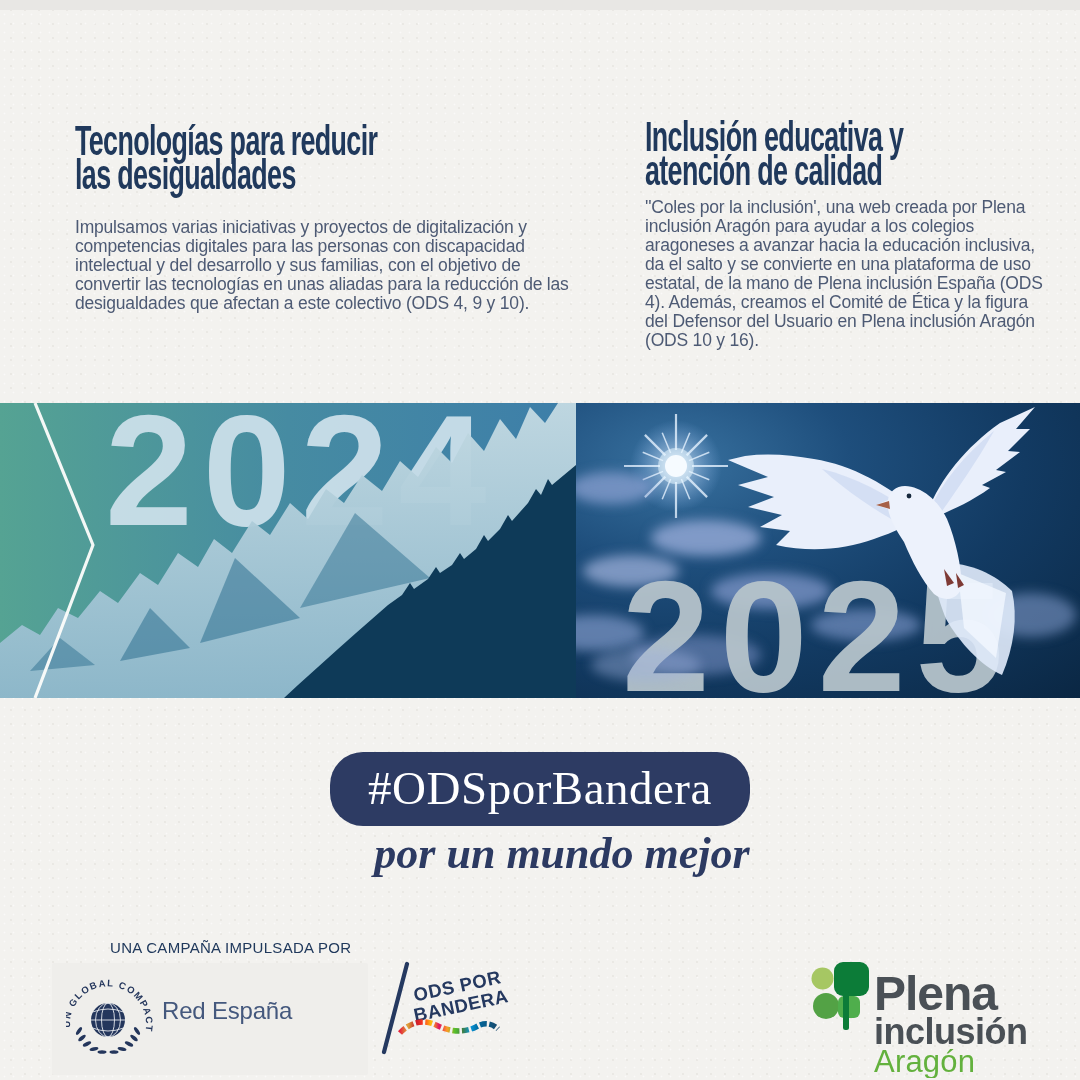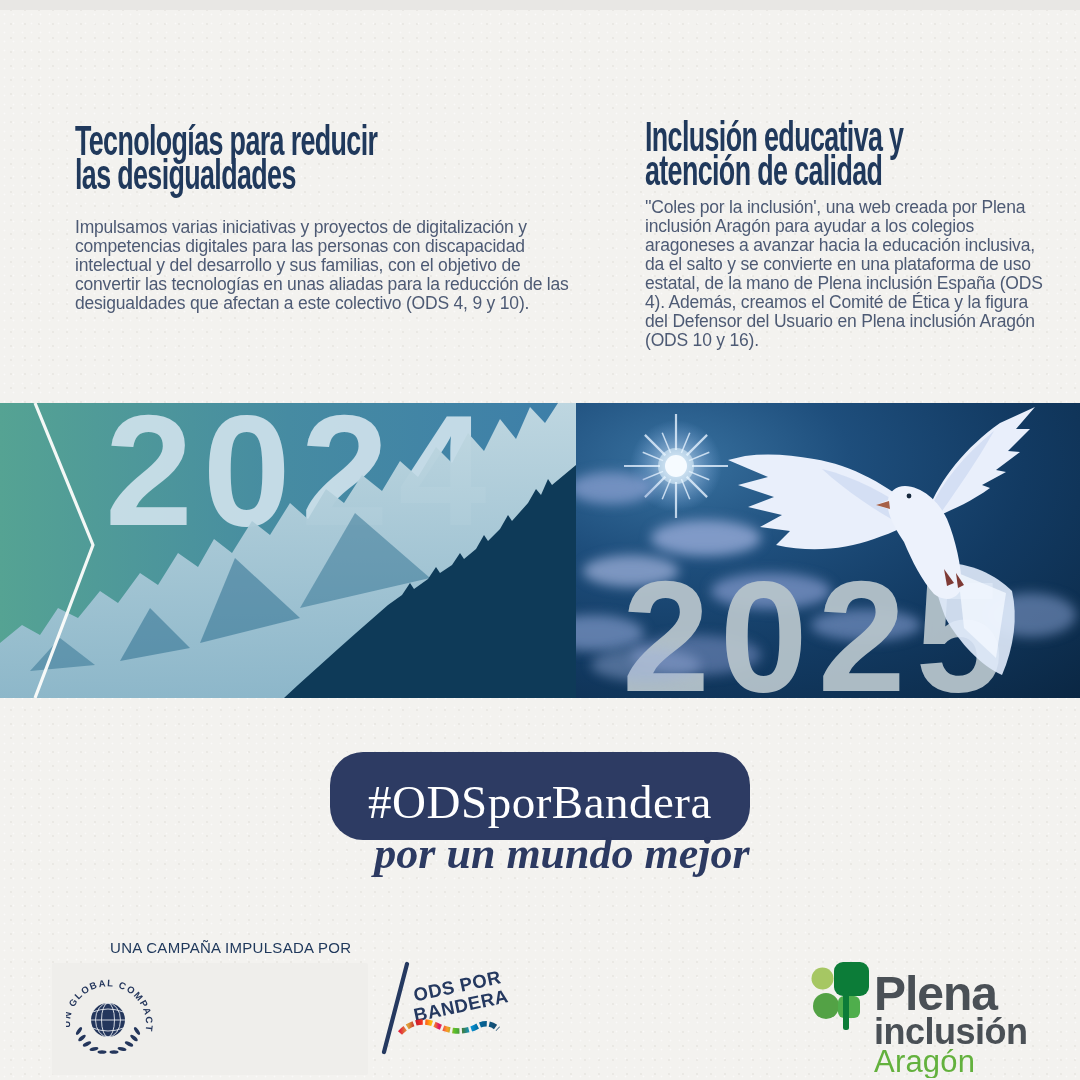--- a/index.html
+++ b/index.html
@@ -55,21 +55,21 @@
   .badge-row{
     position:absolute;left:0;top:742px;width:1080px;
     display:flex;justify-content:center;
   }
   .badge-pill{
     background:#2d3b63;
     color:#ffffff;
     font-family:"Liberation Serif", serif;
     font-size:47px;
     letter-spacing:.5px;
-    padding:23px 38px 11px 38px;
+    padding:9px 38px 11px 38px;
     border-radius:33px;
   }
   .tagline-row{
     position:absolute;left:0;top:818px;width:1080px;
     text-align:center;
     color:#2c3a62;
     font-family:"Liberation Serif", serif;
     font-style:italic;
     font-weight:700;
     font-size:44px;
@@ -275,20 +275,21 @@
       <ellipse cx="36" cy="77" rx="4.5" ry="1.8"></ellipse>
       <ellipse cx="71" cy="56" rx="4.5" ry="1.8" transform="rotate(55 71 56)"></ellipse>
       <ellipse cx="68" cy="63" rx="4.5" ry="1.8" transform="rotate(40 68 63)"></ellipse>
       <ellipse cx="63" cy="69" rx="4.5" ry="1.8" transform="rotate(25 63 69)"></ellipse>
       <ellipse cx="56" cy="74" rx="4.5" ry="1.8" transform="rotate(12 56 74)"></ellipse>
       <ellipse cx="48" cy="77" rx="4.5" ry="1.8"></ellipse>
     </g>
   </svg>
 
   <div class="pacto-text">
+    <span class="pacto-sub">Red España</span>
   </div>
 
   <svg class="svg-abs" style="left:376px;top:942px;" width="150" height="112" viewBox="0 0 150 112">
     <defs>
       <linearGradient id="sdg" x1="0" y1="0" x2="1" y2="0">
         <stop offset="0" stop-color="#e5243b"></stop>
           <stop offset=".08" stop-color="#dda63a"></stop>
         <stop offset=".16" stop-color="#c5192d"></stop>
           <stop offset=".24" stop-color="#ff3a21"></stop>
         <stop offset=".32" stop-color="#fcc30b"></stop>

